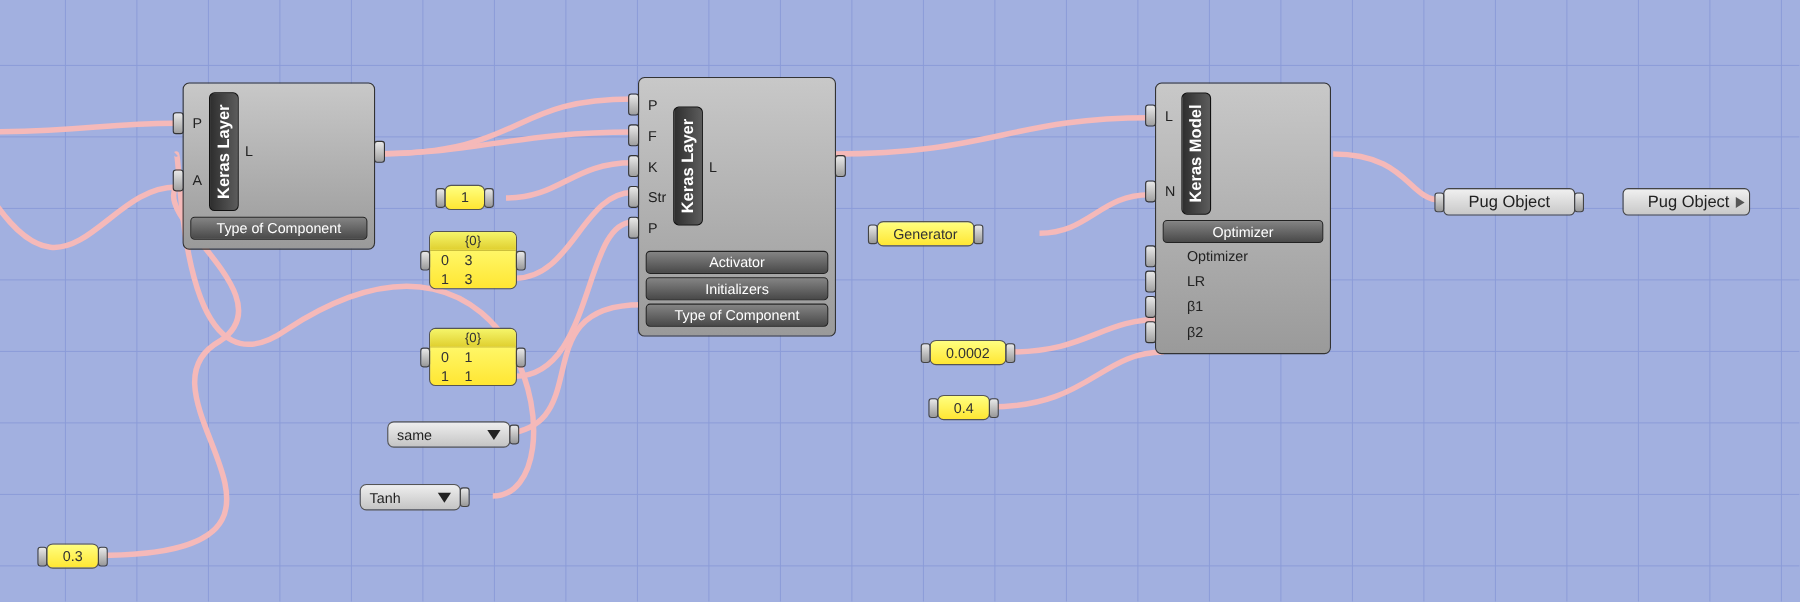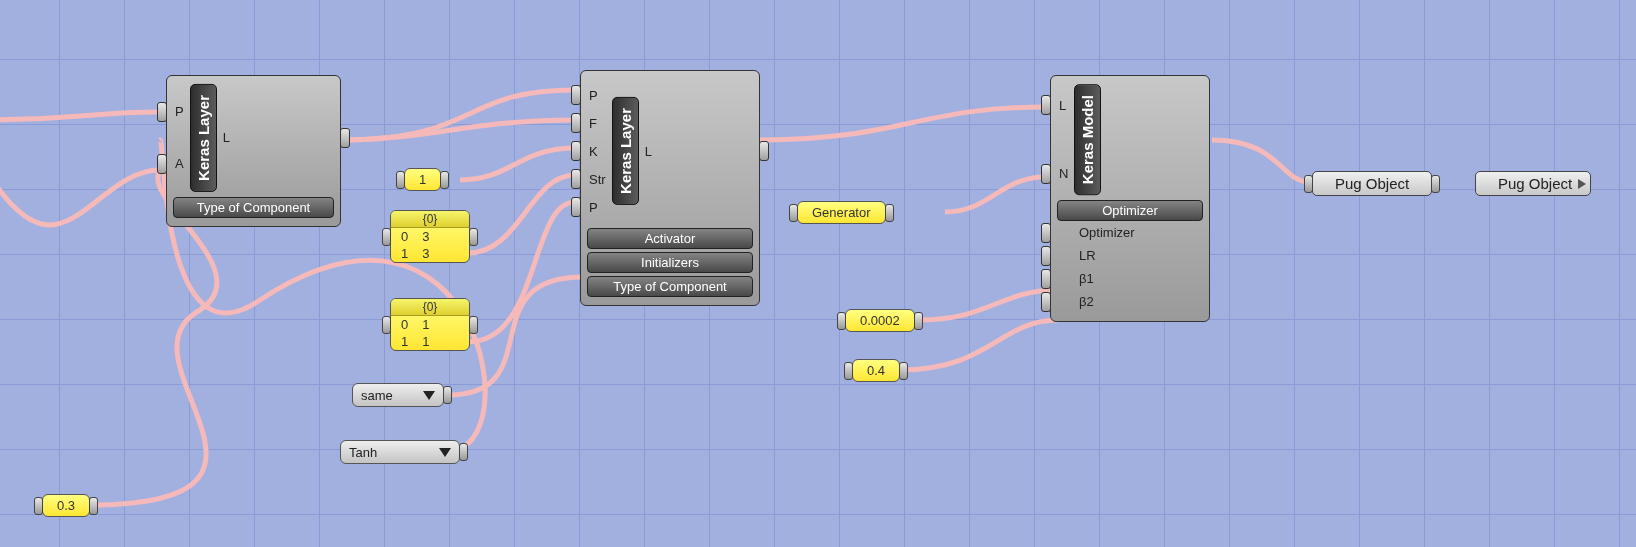--- a/index.html
+++ b/index.html
@@ -196,26 +196,26 @@
     <div class="pg l"></div>
     <div class="ph">0.4</div>
     <div class="pg r"></div>
   </div>
 <div class="panel" style="left:42px;top:494px">
     <div class="pg l"></div>
     <div class="ph">0.3</div>
     <div class="pg r"></div>
   </div>
 
-<div class="drop" style="left:352px;top:383px;width:92px;height:24px">
+<div class="drop" style="left:352px;top:383px;width:112px;height:24px">
     <span>same</span>
     <span class="tri"></span>
     <div class="pg"></div>
   </div>
-<div class="drop" style="left:340px;top:440px;width:120px;height:24px">
+<div class="drop" style="left:327px;top:440px;width:92px;height:24px">
     <span>Tanh</span>
     <span class="tri"></span>
     <div class="pg"></div>
   </div>
 
 <div class="tag send" style="left:1312px;top:171px">
     <div class="pg l"></div>
     <span>Pug Object</span>
     <div class="pg r"></div>
   </div>

